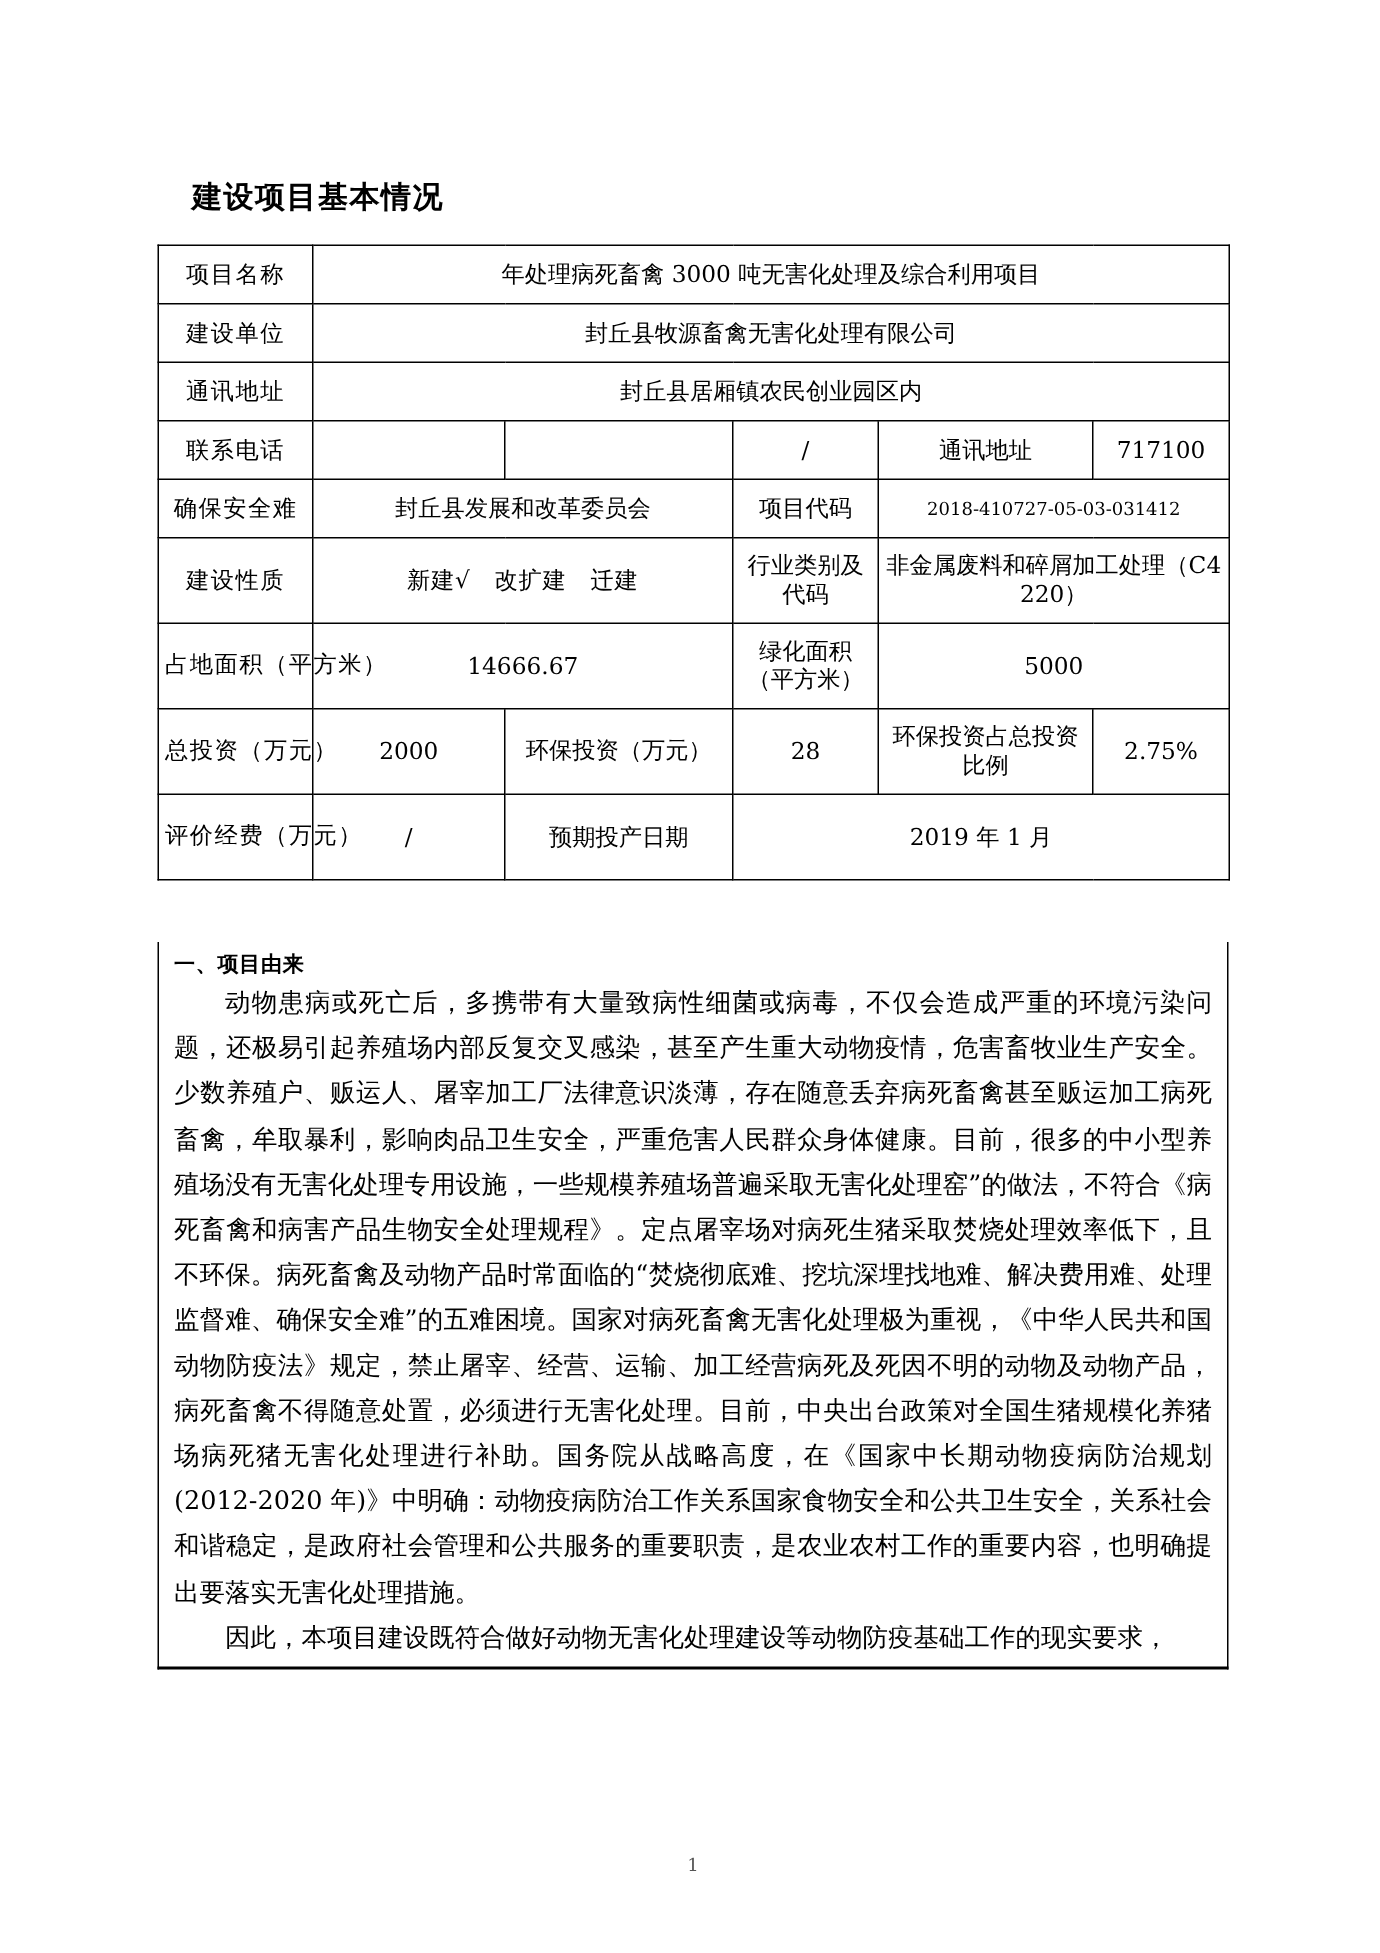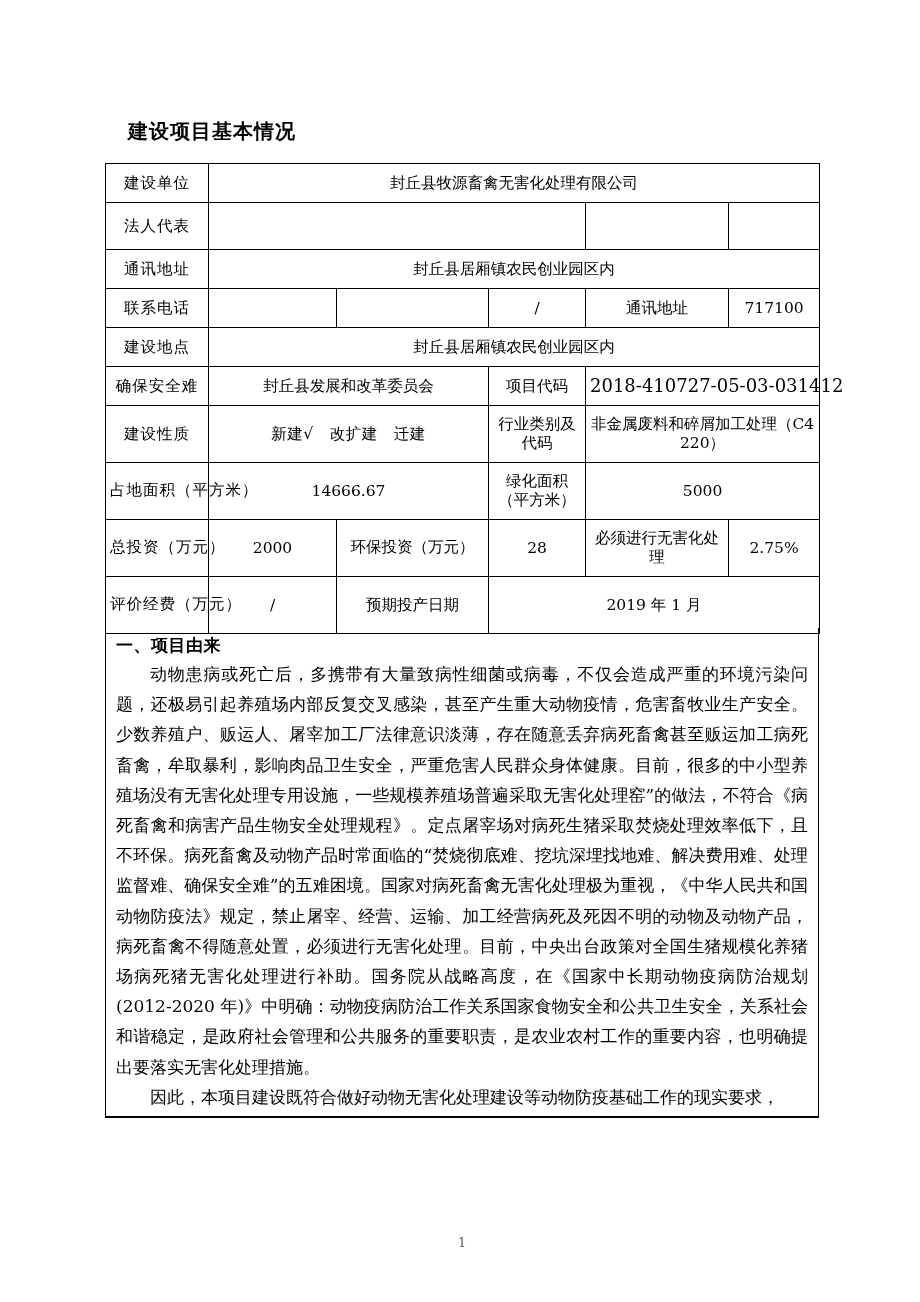--- a/index.html
+++ b/index.html
@@ -93,21 +93,21 @@
     width: 714px;
     border-left: 1px solid #000;
     border-right: 1px solid #000;
     border-bottom: 2.5px solid #000;
     box-sizing: border-box;
     padding: 6px 10px 4px 10px;
   }
   .sec-title {
     font-family: Liberation Serif, serif;
     font-weight: bold;
-    font-size: 17px;
+    font-size: 14px;
     margin: 0 0 2px 0;
     letter-spacing: 0.5px;
   }
   .para {
     font-size: 17px;
     line-height: 30.2px;
     margin: 0;
     text-align: justify;
     text-justify: inter-ideograph;
     text-indent: 2em;
@@ -137,57 +137,51 @@
       <colgroup>
         <col style="width:103px">
         <col style="width:128px">
         <col style="width:152px">
         <col style="width:97px">
         <col style="width:143px">
         <col style="width:91px">
       </colgroup>
       <tbody>
 
+        <tr class="row-h1">
+          <td class="label">项目名称</td>
+          <td colspan="5">年处理病死畜禽 3000 吨无害化处理及综合利用项目</td>
+        </tr>
 
         <tr class="row-h1">
           <td class="label">建设单位</td>
           <td colspan="5">封丘县牧源畜禽无害化处理有限公司</td>
         </tr>
 
-        <tr class="row-h2">
-          <td class="label">法人代表</td>
-          <td colspan="3"></td>
-          <td></td>
-          <td></td>
-        </tr>
 
         <tr class="row-h1">
           <td class="label">通讯地址</td>
           <td colspan="5">封丘县居厢镇农民创业园区内</td>
         </tr>
 
         <tr class="row-h1">
           <td class="label">联系电话</td>
           <td></td>
           <td></td>
           <td>/</td>
           <td>通讯地址</td>
           <td>717100</td>
         </tr>
 
-        <tr class="row-h1">
-          <td class="label">建设地点</td>
-          <td colspan="5">封丘县居厢镇农民创业园区内</td>
-        </tr>
 
         <tr class="row-h1">
           <td class="label">确保安全难</td>
           <td colspan="2">封丘县发展和改革委员会</td>
           <td>项目代码</td>
-          <td colspan="2" class="nowrapcell" style="font-size:18px;">2018-410727-05-03-031412</td>
+          <td colspan="2" class="nowrapcell" style="font-size:12px;">2018-410727-05-03-031412</td>
         </tr>
 
         <tr class="row-h3">
           <td class="label">建设性质</td>
           <td colspan="2" class="nature-cell">
             <span class="opt">新建√</span><span class="opt">改扩建</span><span class="opt">迁建</span>
           </td>
           <td class="twoline">行业类别及代码</td>
           <td colspan="2" class="twoline">非金属废料和碎屑加工处理（C4220）</td>
         </tr>
@@ -197,21 +191,21 @@
           <td colspan="2">14666.67</td>
           <td class="twoline">绿化面积（平方米）</td>
           <td colspan="2">5000</td>
         </tr>
 
         <tr class="row-h3">
           <td class="label twoline">总投资（万元）</td>
           <td>2000</td>
           <td class="twoline">环保投资（万元）</td>
           <td>28</td>
-          <td class="twoline">必须进行无害化处理</td>
+          <td class="twoline">环保投资占总投资比例</td>
           <td>2.75%</td>
         </tr>
 
         <tr class="row-h3">
           <td class="label twoline">评价经费（万元）</td>
           <td>/</td>
           <td>预期投产日期</td>
           <td colspan="3">2019 年 1 月</td>
         </tr>
 

